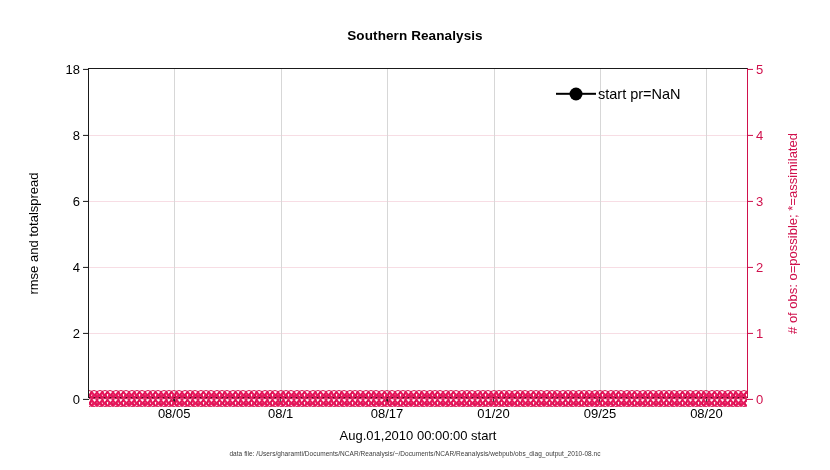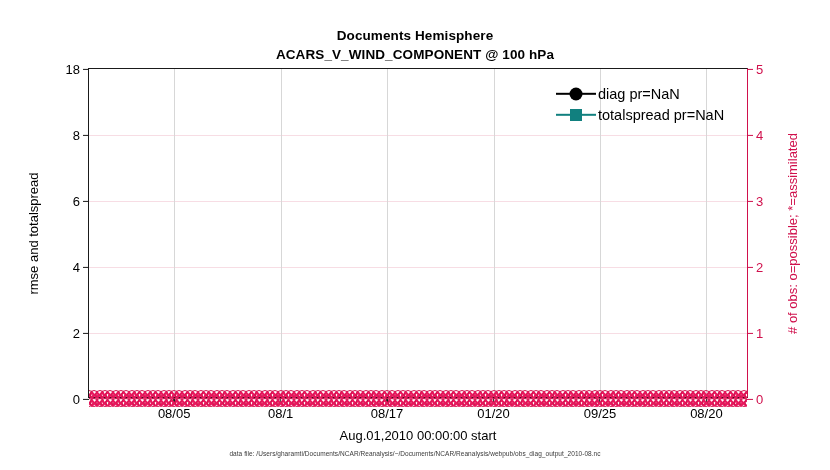--- a/index.html
+++ b/index.html
@@ -70,22 +70,21 @@
   .legend-text{font-size:14.5px;color:#000;white-space:nowrap;padding-left:2px;}
 
   
   #footer{position:absolute;left:0;top:450px;width:830px;text-align:center;
           font-size:6.5px;color:#3a3a3a;letter-spacing:.05px;}
 </style>
 </head>
 <body>
 
 <div id="title-block">
-  <div class="title-line">Documents Hemisphere</div>
-  <div class="title-line">ACARS_V_WIND_COMPONENT @ 100 hPa</div>
+  <div class="title-line">Southern Reanalysis</div>
 </div>
 
 <div id="ylabel-left">
   <span>rmse and totalspread</span>
 </div>
 <div id="ylabel-right">
   <span># of obs: o=possible; *=assimilated</span>
 </div>
 <div id="xlabel">Aug.01,2010 00:00:00 start</div>
 
@@ -1385,24 +1384,17 @@
       </div>
     </div>
 </div>
 
 <div id="legend">
     <div class="legend-row">
       <span class="legend-sym">
         <span class="legend-line" style="background: rgb(0, 0, 0);"></span>
         <span class="legend-dot" style="background: rgb(0, 0, 0);"></span>
       </span>
-      <span class="legend-text">diag pr=NaN</span>
-    </div>
-    <div class="legend-row">
-      <span class="legend-sym">
-        <span class="legend-line" style="background: rgb(17, 128, 127);"></span>
-        <span class="legend-sq" style="background: rgb(17, 128, 127);"></span>
-      </span>
-      <span class="legend-text">totalspread pr=NaN</span>
+      <span class="legend-text">start pr=NaN</span>
     </div>
   </div>
 
 <div id="footer">data file: /Users/gharamti/Documents/NCAR/Reanalysis/~/Documents/NCAR/Reanalysis/webpub/obs_diag_output_2010-08.nc</div>
 
 </body></html>

